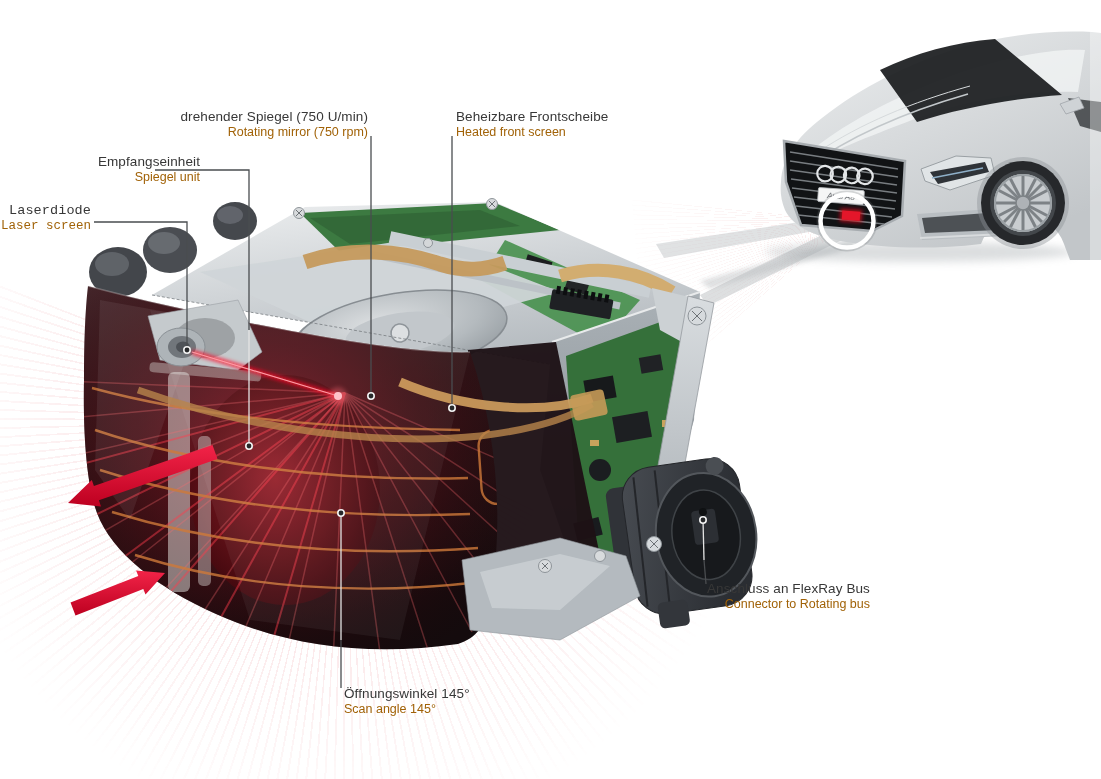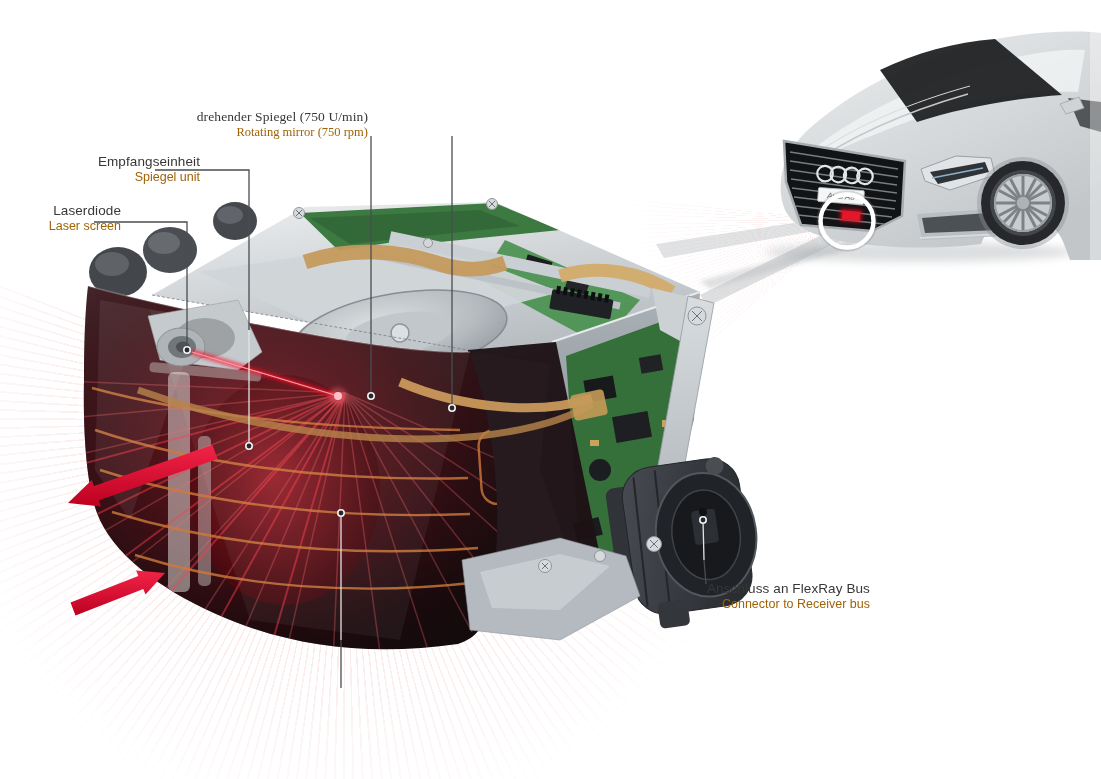--- a/index.html
+++ b/index.html
@@ -24,24 +24,24 @@
       rgba(0,0,0,.8) 0%, rgba(0,0,0,0) 85%);
     mask-image:radial-gradient(circle 280px at 847px 221px,
       rgba(0,0,0,.8) 0%, rgba(0,0,0,0) 85%);
     clip-path:polygon(847px 221px,632px 198px,648px 400px);
   }
   
   .cap{position:absolute;line-height:1.18;white-space:nowrap;}
   .cap .de{font-size:13.5px;color:#373737;letter-spacing:.1px;}
   .cap .en{font-size:12.5px;color:#a16207;}
   .cap.ra{text-align:right;}
-  #cap-rotating-mirror{right:733px;top:109px;font-family:Liberation Serif, serif;}
+  #cap-rotating-mirror{right:733px;top:109px;}
   #cap-heated-screen{left:456px;top:109px;}
   #cap-receiver-unit{right:901px;top:154px;}
-  #cap-laser-diode{right:980px;top:203px;}
+  #cap-laser-diode{right:1010px;top:203px;font-family:Liberation Mono, monospace;}
   #cap-flexray{left:707px;top:581px;text-align:right;}
   #cap-scan-angle{left:344px;top:686px;}
 </style>
 </head>
 <body>
 
 <div class="canvas">
 
   <div class="rays rays-main"></div>
   <div class="rays rays-car"></div>
@@ -401,26 +401,34 @@
         <circle cx="341" cy="513" r="3.2"></circle>
         <circle cx="703" cy="520" r="3.2"></circle>
       </g>
     </g>
   </svg>
 
   <div class="cap ra" id="cap-rotating-mirror">
     <div class="de">drehender Spiegel (750 U/min)</div>
     <div class="en">Rotating mirror (750 rpm)</div>
   </div>
+  <div class="cap" id="cap-heated-screen">
+    <div class="de">Beheizbare Frontscheibe</div>
+    <div class="en">Heated front screen</div>
+  </div>
   <div class="cap ra" id="cap-receiver-unit">
     <div class="de">Empfangseinheit</div>
     <div class="en">Spiegel unit</div>
   </div>
   <div class="cap ra" id="cap-laser-diode">
     <div class="de">Laserdiode</div>
     <div class="en">Laser screen</div>
   </div>
   <div class="cap" id="cap-flexray">
     <div class="de">Anschluss an FlexRay Bus</div>
-    <div class="en">Connector to Receiver bus</div>
+    <div class="en">Connector to Rotating bus</div>
+  </div>
+  <div class="cap" id="cap-scan-angle">
+    <div class="de">Öffnungswinkel 145°</div>
+    <div class="en">Scan angle 145°</div>
   </div>
 
 </div>
 
 </body></html>

